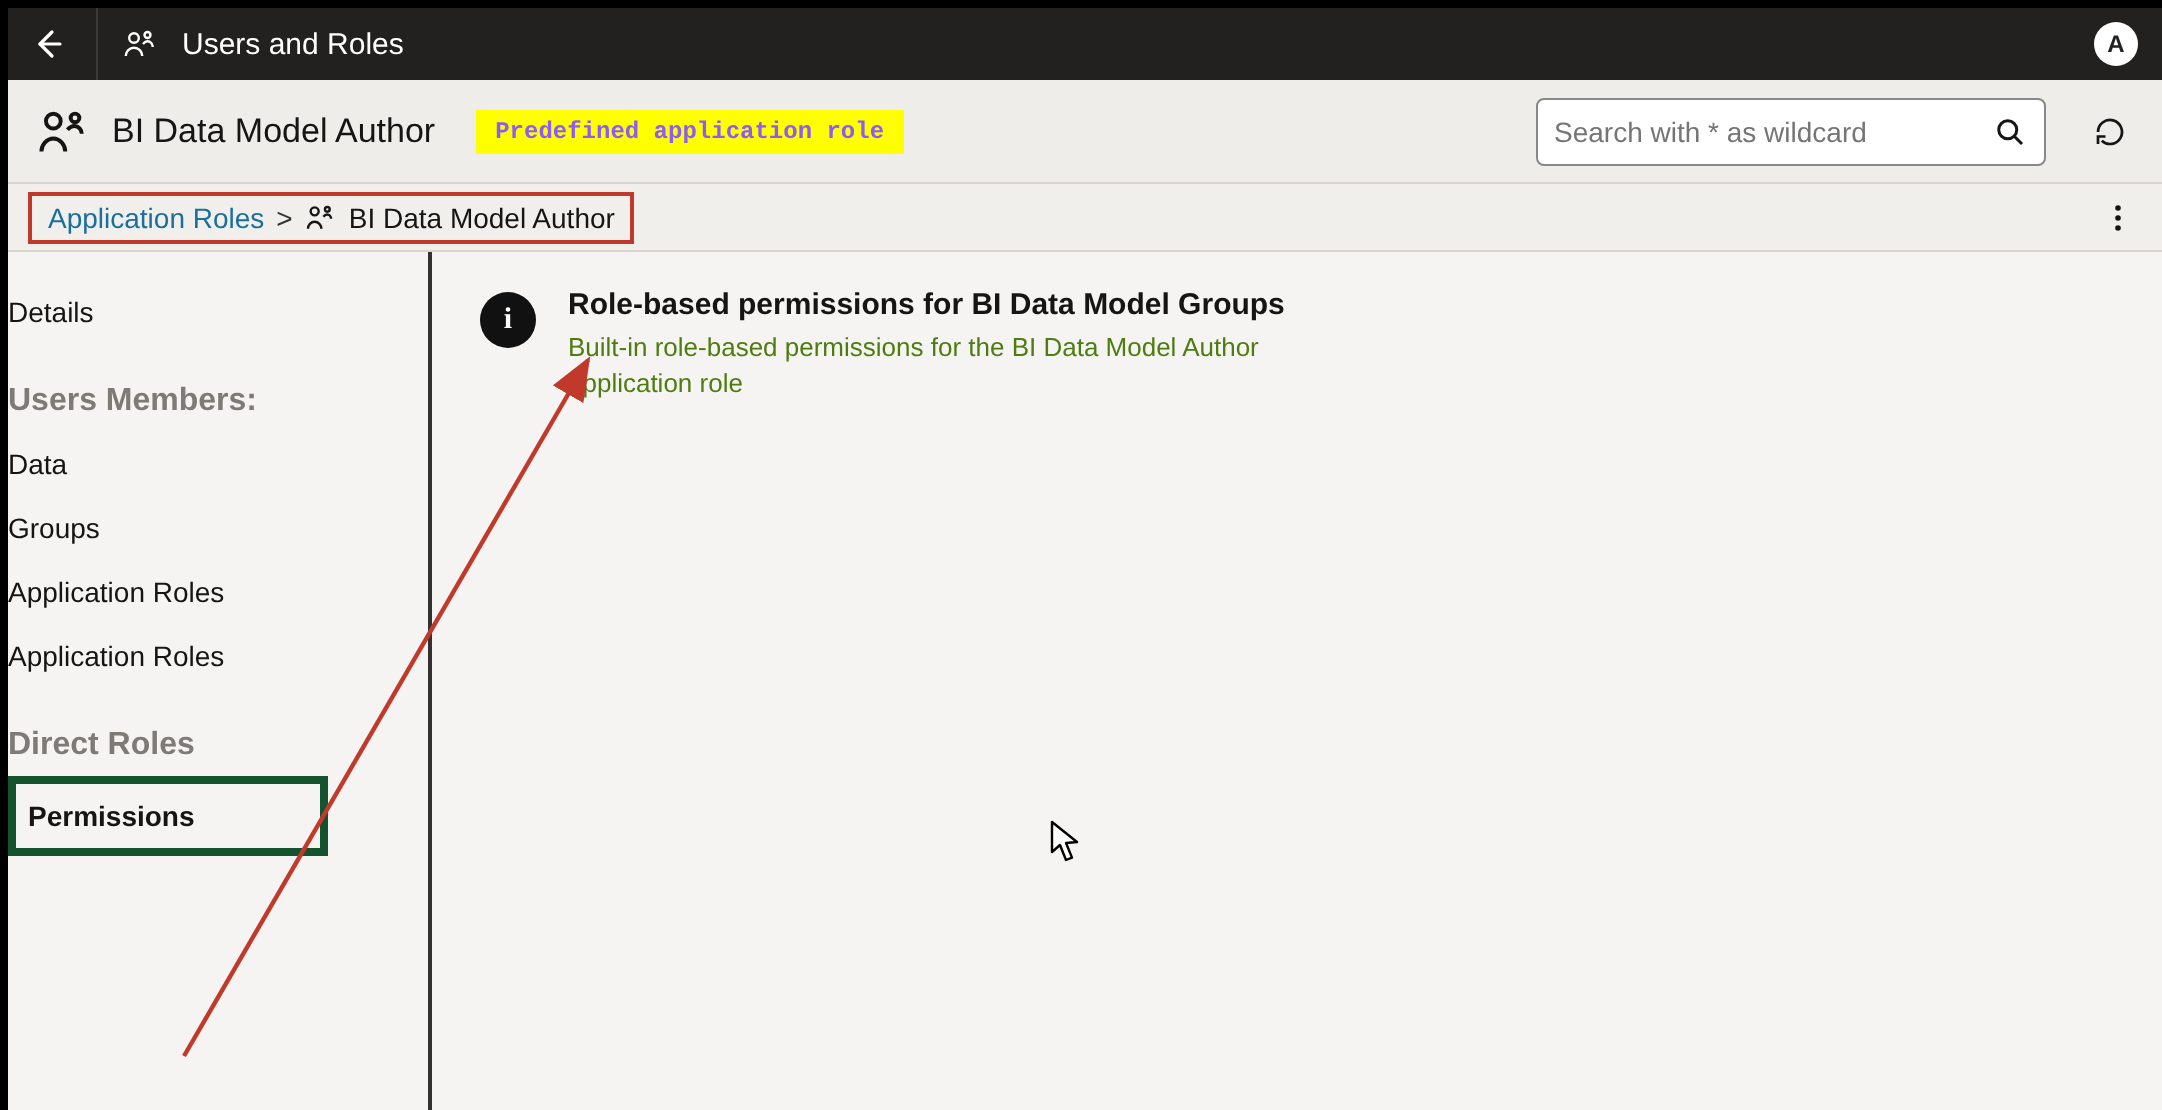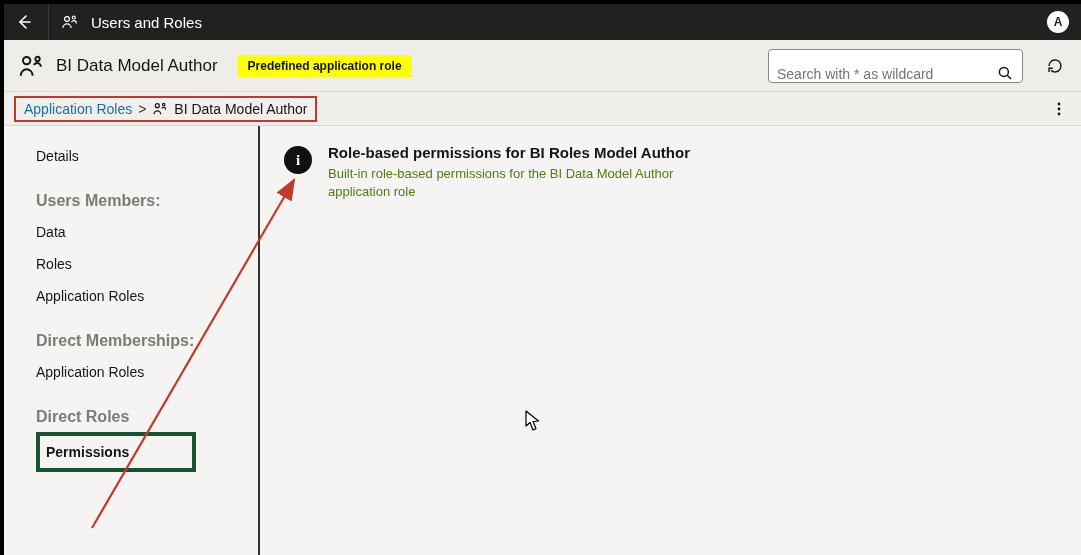--- a/index.html
+++ b/index.html
@@ -25,29 +25,30 @@
     background: #efedea;
     display:flex;
     align-items:center;
     padding: 0 14px;
     gap: 12px;
     border-bottom:1px solid #d8d5d1;
   }
   .subbar .role-title { font-size: 17px; font-weight:400;}
   .badge-yellow {
     background:#ffff00;
-    color:#0f172a;
+    color:#8b5cf6;
     font-size:12px;
     font-weight:700;
     padding:4px 10px;
     margin-left:8px;
+    font-family:Liberation Mono, monospace;
   }
   .subbar .spacer { flex:1; }
   .search-wrap {
-    display:flex; align-items:flex-end;
+    display:flex; align-items:center;
     border:1px solid #888; border-radius:4px;
     background:#fff;
     width:255px; height:34px;
     padding:0 8px;
   }
   .search-wrap input {
     flex:1; border:none; outline:none; font-size:14px; background:transparent;
   }
   .refresh-btn { width:24px; height:24px; display:flex; align-items:center; justify-content:center; margin-left:8px; cursor:pointer;}
   
@@ -70,23 +71,23 @@
   .breadcrumb .link { color:#1b6f9c; cursor:pointer;}
   .breadcrumb .chev { color:#333; }
   .breadcrumb .current { color:#161513; }
   .kebab { margin-left:auto; width:24px; height:24px; display:flex; align-items:center; justify-content:center; cursor:pointer;}
   
   .content {
     display:flex;
     height: calc(555px - 36px - 52px - 34px - 4px);
   }
   .sidenav {
-    width: 256px;
+    width: 212px;
     border-right:2px solid #333231;
-    padding:14px 14px 0 32px;
+    padding:14px 14px 0 0;
     background:#f5f4f2;
   }
   .sidenav .item {
     font-size:14px;
     padding:8px 0;
     cursor:pointer;
     color:#161513;
   }
   .sidenav .section {
     font-size:16px;
@@ -213,37 +214,36 @@
   </div>
 </div>
 
 <div class="content">
 
   <div class="sidenav">
     <div class="item">Details</div>
 
     <div class="section">Users Members:</div>
     <div class="item">Data</div>
-    <div class="item">Roles</div>
+    <div class="item">Groups</div>
     <div class="item">Application Roles</div>
 
-    <div class="section">Direct Memberships:</div>
     <div class="item">Application Roles</div>
 
     <div class="section">Direct Roles</div>
     <div class="perm-box">
       <div class="item selected" style="padding:2px 0;">Permissions</div>
     </div>
   </div>
 
   <div class="main">
     <div class="info-row">
       <div class="info-circle">i</div>
       <div class="info-text">
-        <h3>Role-based permissions for BI Roles Model Author</h3>
+        <h3>Role-based permissions for BI Data Model Groups</h3>
         <p>Built-in role-based permissions for the BI Data Model Author application role</p>
       </div>
     </div>
   </div>
 </div>
 
 <svg class="arrow-svg" width="280" height="420">
   <defs>
     <marker id="arrowhead" markerWidth="10" markerHeight="8" refX="9" refY="4" orient="auto">
       <polygon points="0 0, 10 4, 0 8" fill="#c0392b"></polygon>

